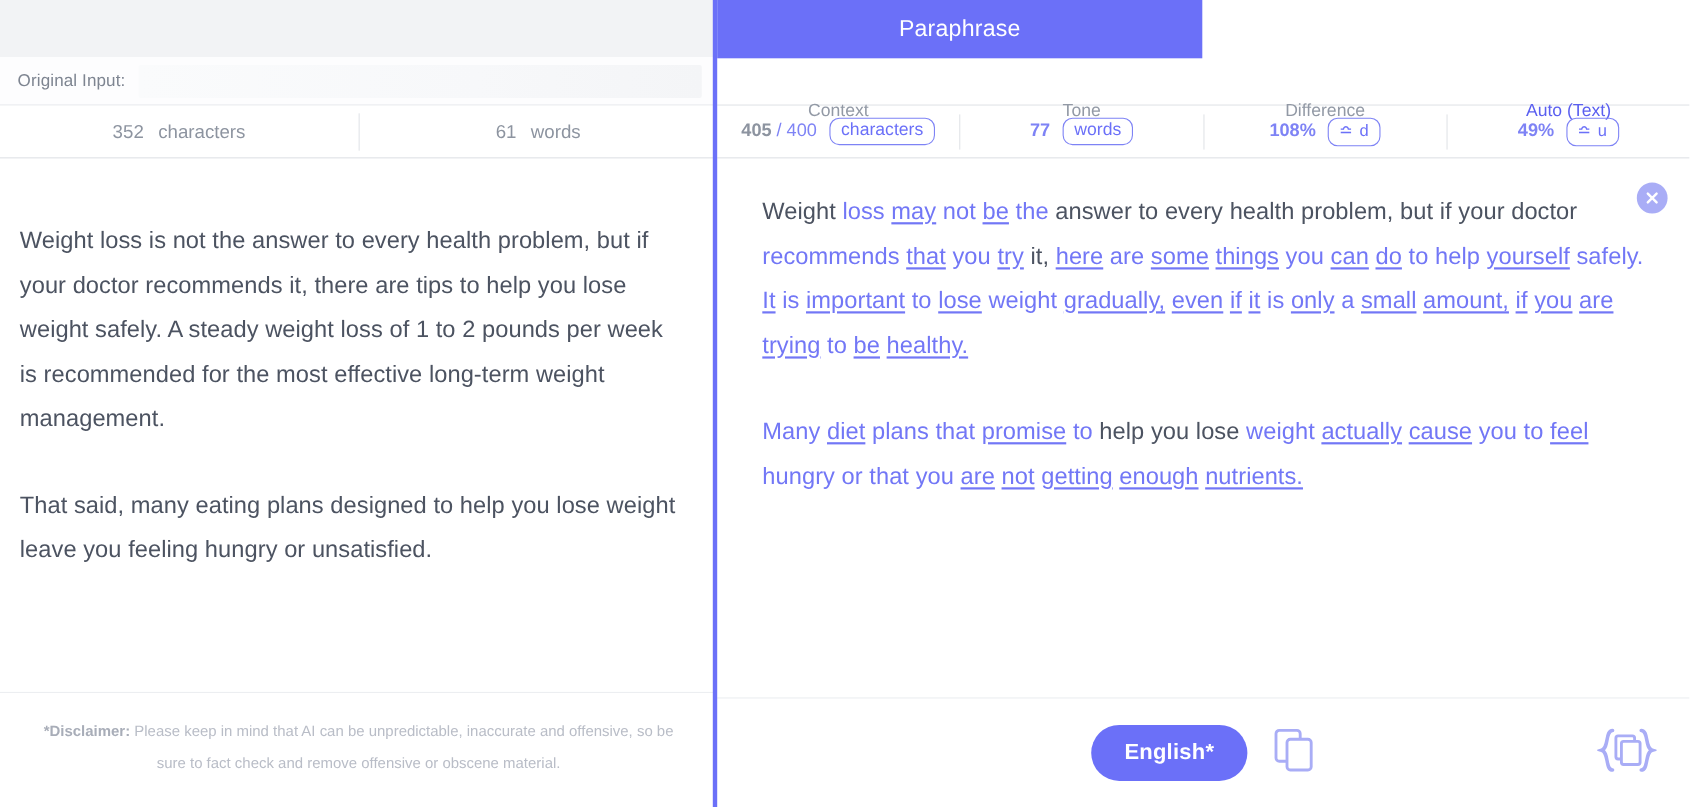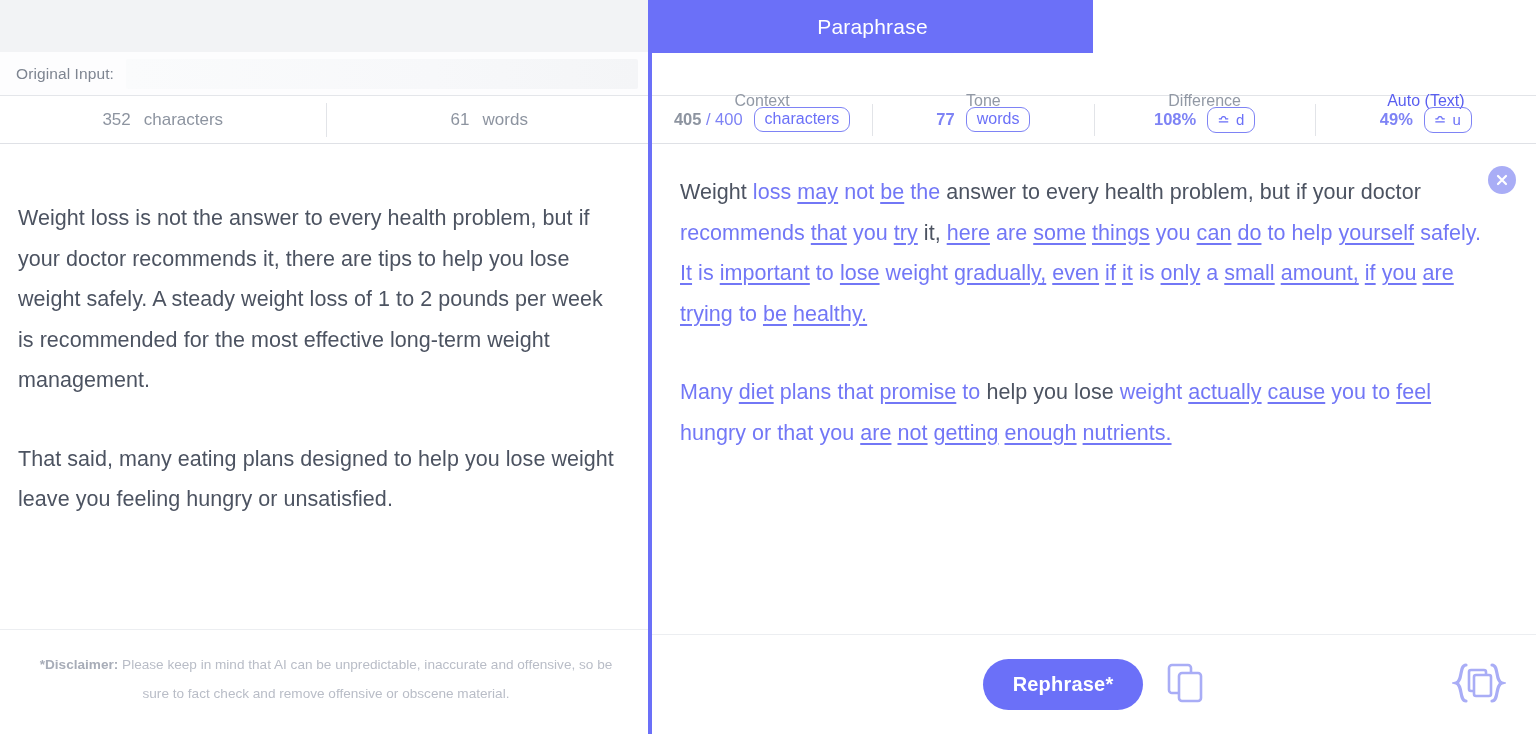--- a/index.html
+++ b/index.html
@@ -137,21 +137,21 @@
   .pill {
     border: 1.6px solid #7e83f5; border-radius: 9px;
     color: #6b70f8; font-size: 16px;
     padding: 3px 10px 4px 10px; line-height: 1;
     white-space: nowrap;
   }
   .pill.tiny { padding: 4px 9px 5px 9px; font-size: 15px; letter-spacing: 1px; }
 
   .right-body {
     flex: 1 1 auto; position: relative;
-    padding: 28px 40px 0 28px;
+    padding: 28px 40px 0 41px;
     overflow: hidden;
   }
   .out-para {
     font-size: 21.5px; line-height: 40.5px; color: #4c5361;
     letter-spacing: .05px;
   }
   .out-para + .out-para { margin-top: 38px; }
   .w-acc { color: #7277f6; }
   .w-acc-u { color: #7277f6; text-decoration: underline; text-underline-offset: 3px; }
 
@@ -266,21 +266,21 @@
         <svg width="14" height="14" viewBox="0 0 14 14" aria-hidden="true">
           <path d="M3 3 L11 11 M11 3 L3 11" stroke="#ffffff" stroke-width="2.2" stroke-linecap="round"></path>
         </svg>
       </div>
       <p class="out-para"><span>Weight </span><span class="w-acc">loss </span><span class="w-acc-u">may</span><span> </span><span class="w-acc">not </span><span class="w-acc-u">be</span><span> </span><span class="w-acc">the </span><span>answer to every health problem, but if your doctor </span><span class="w-acc">recommends </span><span class="w-acc-u">that</span><span> </span><span class="w-acc">you </span><span class="w-acc-u">try</span><span> it, </span><span class="w-acc-u">here</span><span> </span><span class="w-acc">are </span><span class="w-acc-u">some</span><span> </span><span class="w-acc-u">things</span><span> </span><span class="w-acc">you</span><span> </span><span class="w-acc-u">can</span><span> </span><span class="w-acc-u">do</span><span> </span><span class="w-acc">to help </span><span class="w-acc-u">yourself</span><span> </span><span class="w-acc">safely. </span><span class="w-acc-u">It</span><span> </span><span class="w-acc">is </span><span class="w-acc-u">important</span><span> </span><span class="w-acc">to </span><span class="w-acc-u">lose</span><span> </span><span class="w-acc">weight </span><span class="w-acc-u">gradually,</span><span> </span><span class="w-acc-u">even</span><span> </span><span class="w-acc-u">if</span><span> </span><span class="w-acc-u">it</span><span> </span><span class="w-acc">is </span><span class="w-acc-u">only</span><span> </span><span class="w-acc">a </span><span class="w-acc-u">small</span><span> </span><span class="w-acc-u">amount,</span><span> </span><span class="w-acc-u">if</span><span> </span><span class="w-acc-u">you</span><span> </span><span class="w-acc-u">are</span><span> </span><span class="w-acc-u">trying</span><span> </span><span class="w-acc">to </span><span class="w-acc-u">be</span><span> </span><span class="w-acc-u">healthy.</span></p>
       <p class="out-para"><span class="w-acc">Many </span><span class="w-acc-u">diet</span><span> </span><span class="w-acc">plans that </span><span class="w-acc-u">promise</span><span> </span><span class="w-acc">to </span><span>help you lose </span><span class="w-acc">weight </span><span class="w-acc-u">actually</span><span> </span><span class="w-acc-u">cause</span><span> </span><span class="w-acc">you to </span><span class="w-acc-u">feel</span><span> </span><span class="w-acc">hungry or that you </span><span class="w-acc-u">are</span><span> </span><span class="w-acc-u">not</span><span> </span><span class="w-acc-u">getting</span><span> </span><span class="w-acc-u">enough</span><span> </span><span class="w-acc-u">nutrients.</span></p>
     </div>
 
     <div class="right-footer">
       <div class="footer-center">
-        <button class="rephrase-btn">Rephrase*</button>
+        <button class="rephrase-btn">English*</button>
         <span class="copy-icon">
           <svg width="38" height="40" viewBox="0 0 38 40" aria-hidden="true">
             <rect x="2" y="2" width="22" height="28" rx="3" fill="none" stroke="#a9adf6" stroke-width="2.6"></rect>
             <rect x="12" y="10" width="22" height="28" rx="3" fill="#ffffff" stroke="#a9adf6" stroke-width="2.6"></rect>
           </svg>
         </span>
       </div>
       <span class="braces-icon">
         <svg width="54" height="44" viewBox="0 0 54 44" aria-hidden="true">
           <path d="M14 4 C7 4, 11 20, 4 22 C11 24, 7 40, 14 40" fill="none" stroke="#a9adf6" stroke-width="3.2" stroke-linecap="round"></path>

